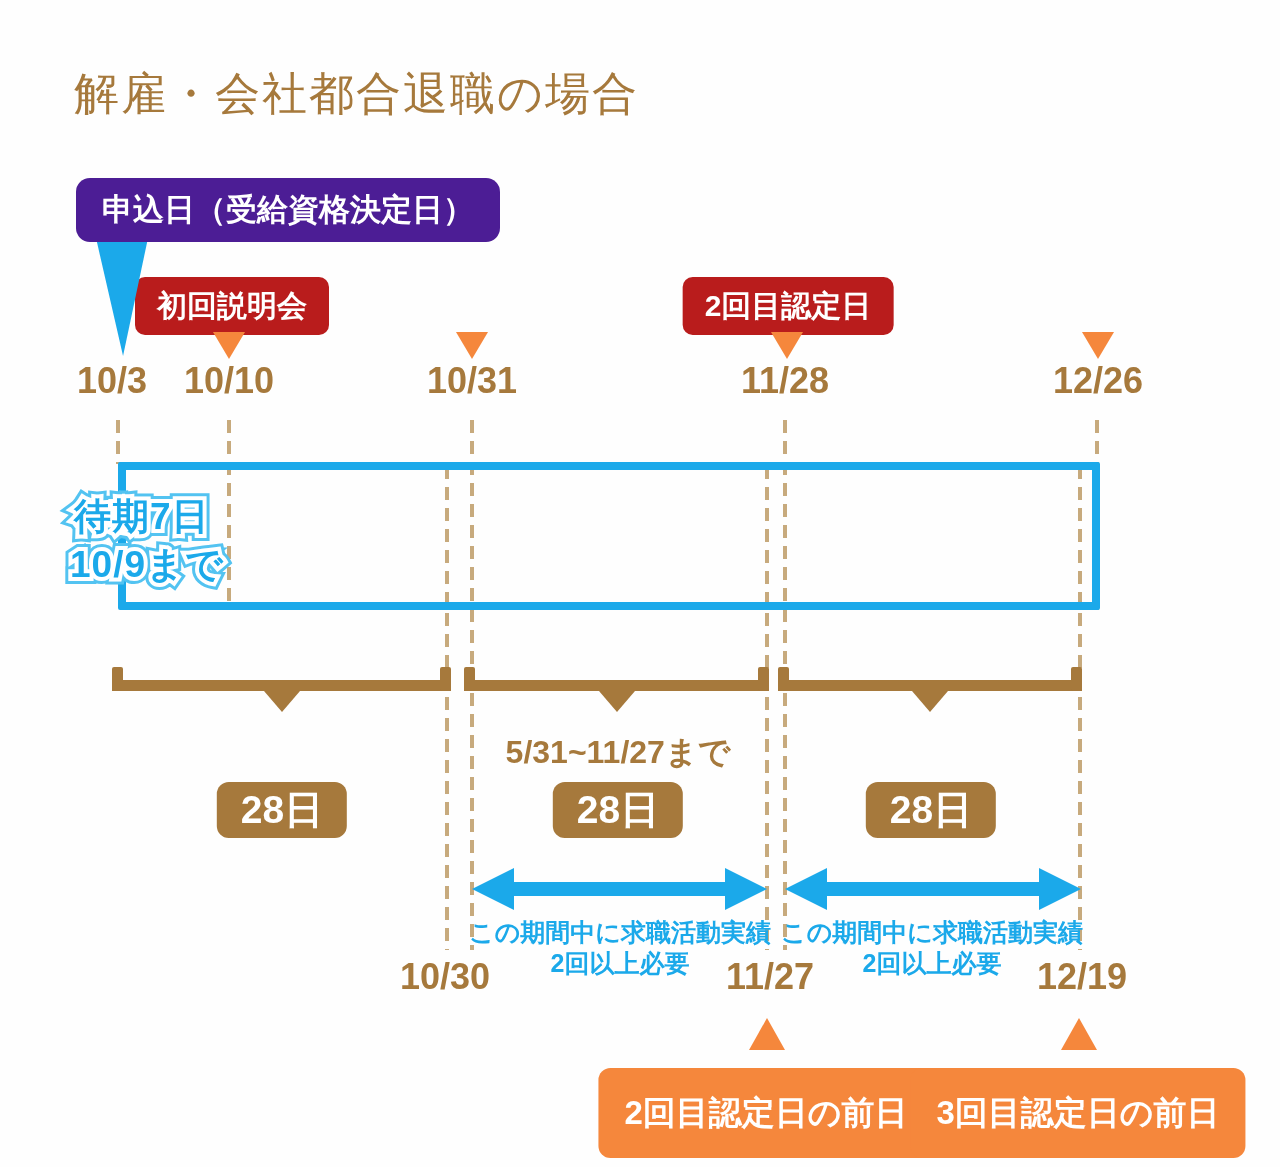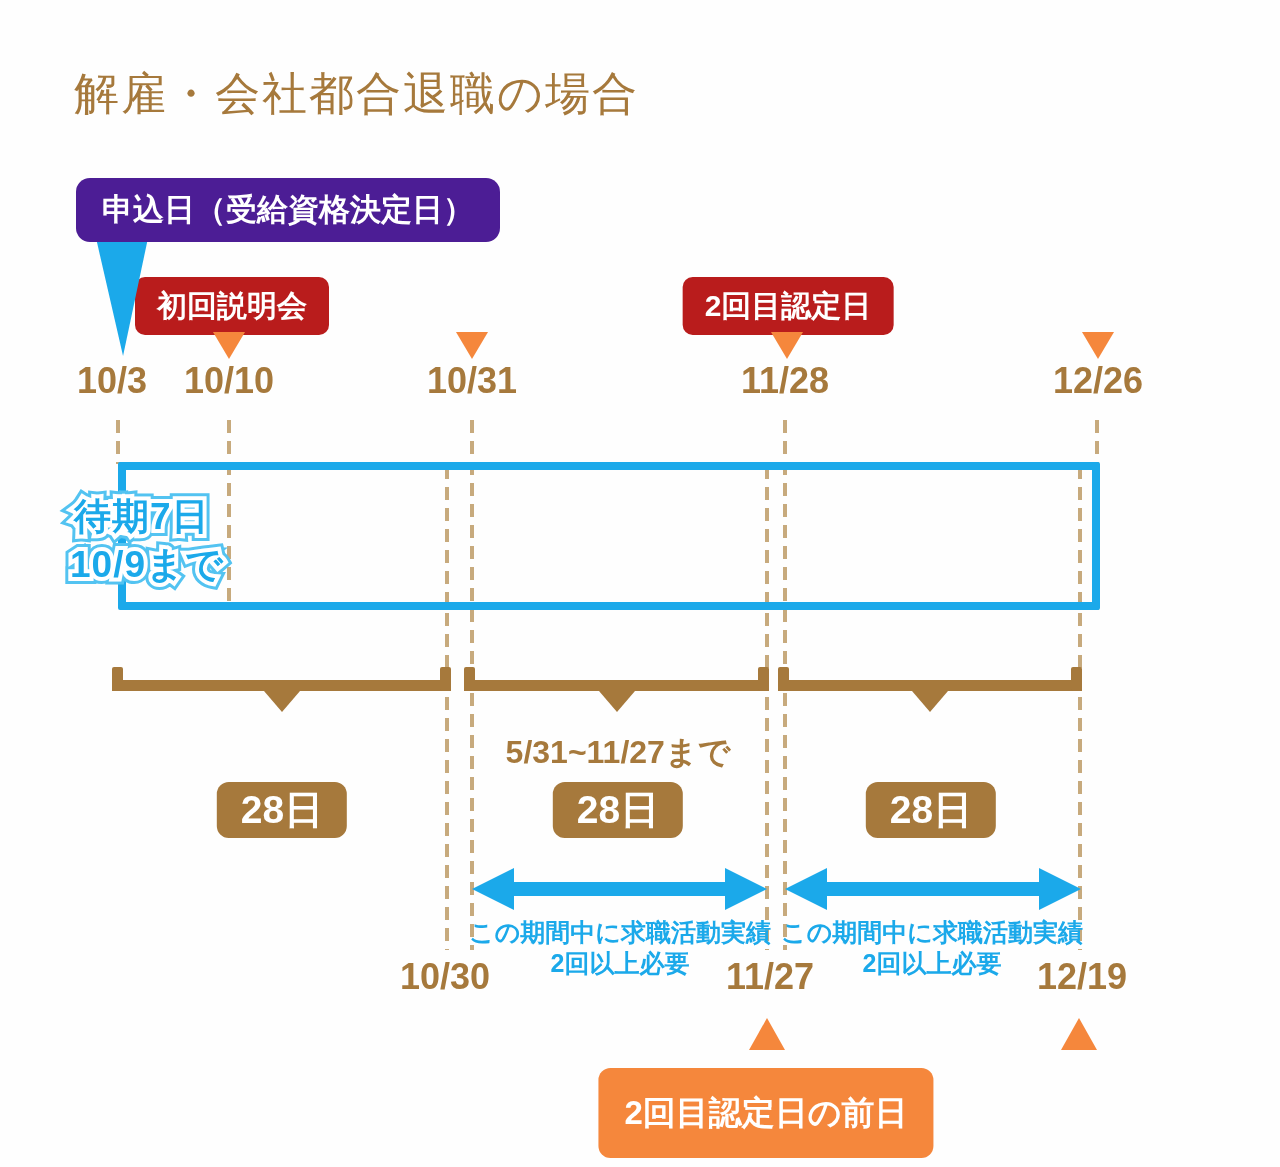--- a/index.html
+++ b/index.html
@@ -187,14 +187,15 @@
     <div>2回以上必要</div>
   </div>
 
   <div class="bdate bd1">10/30</div>
   <div class="bdate bd2">11/27</div>
   <div class="bdate bd3">12/19</div>
 
   <div class="tail-up tu1"></div>
   <div class="co-bot bc1">2回目認定日の前日</div>
   <div class="tail-up tu2"></div>
+  <div class="co-bot bc2">3回目認定日の前日</div>
 
 </div>
 
 </body></html>

